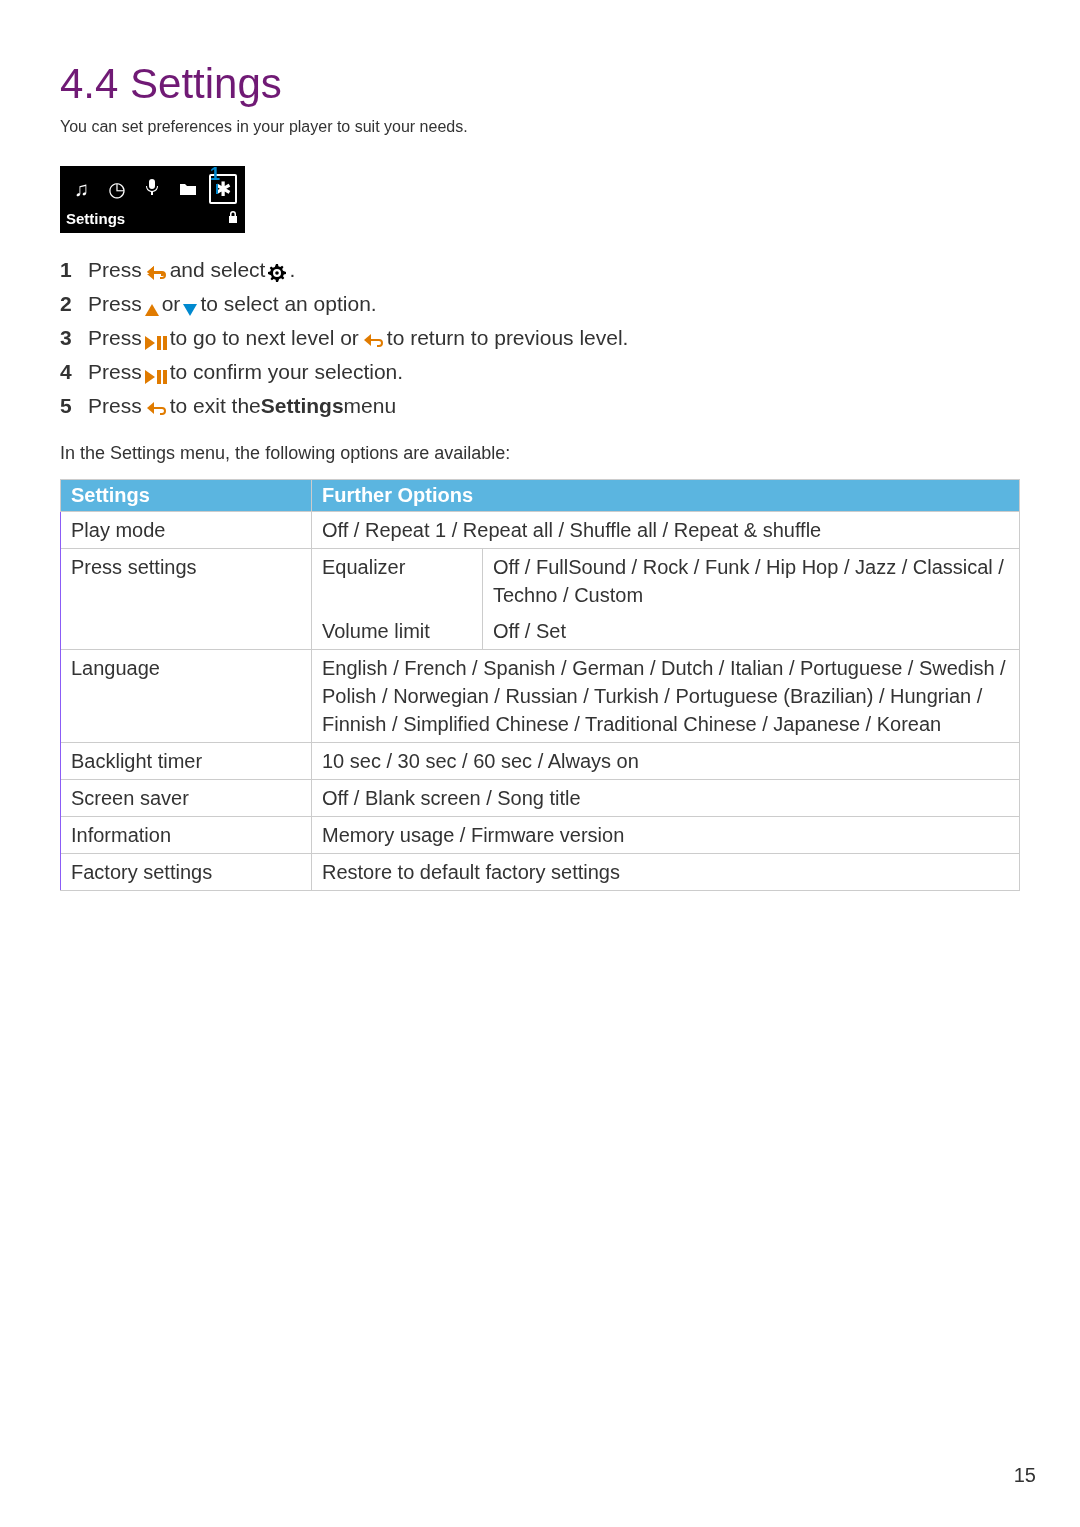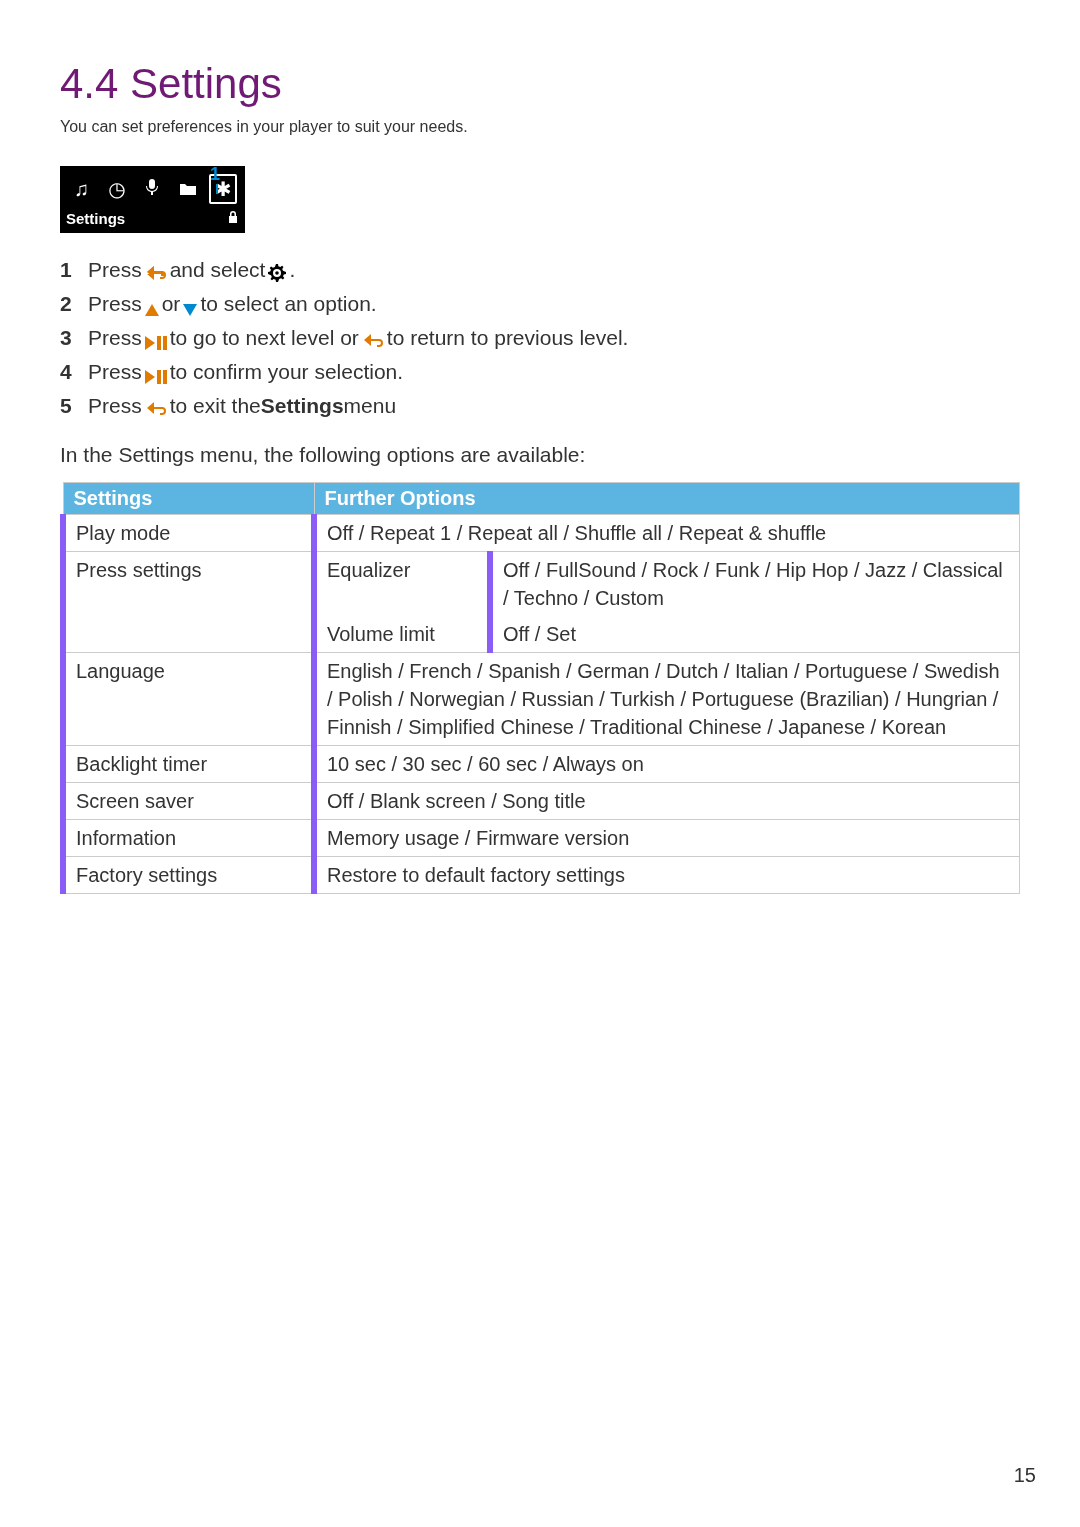--- a/index.html
+++ b/index.html
@@ -101,39 +101,39 @@
     display: inline-flex;
     align-items: center;
     justify-content: center;
     vertical-align: middle;
     margin: 0 3px;
   }
   .ic-back svg, .ic-gear svg, .ic-playpause svg, .ic-up svg, .ic-down svg {
     display: block;
   }
   p.sub-intro {
-    font-size: 21px;
+    font-size: 18px;
     margin: 0 0 15px 0;
   }
   table.settings-table {
     border-collapse: collapse;
     width: 100%;
     font-size: 20px;
   }
   table.settings-table th {
     background: #5bb5e0;
     color: #fff;
     text-align: left;
     font-weight: bold;
     padding: 4px 10px;
     border: 1px solid #ccc;
   }
   table.settings-table td {
     padding: 4px 10px;
-    border-left: 6px solid #8b5cf6;
+    border-left: 1px solid #8b5cf6;
     border-right: 1px solid #ccc;
     vertical-align: top;
     line-height: 1.4;
   }
   table.settings-table tr.group-sep td {
     border-top: 1px solid #ccc;
   }
   table.settings-table tr:last-child td {
     border-bottom: 1px solid #ccc;
   }

